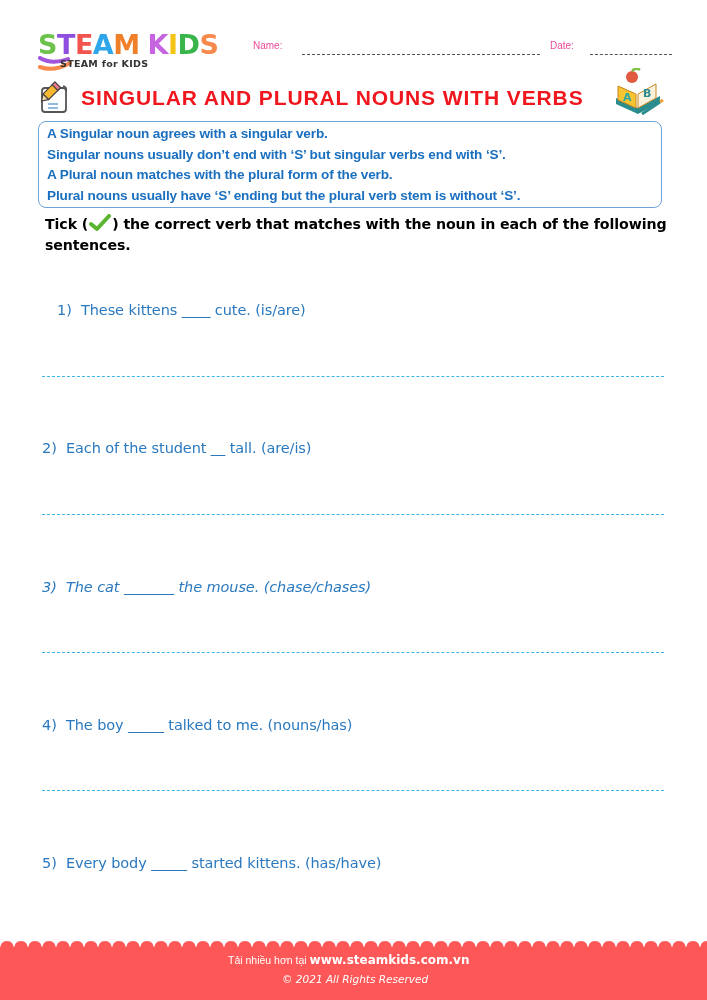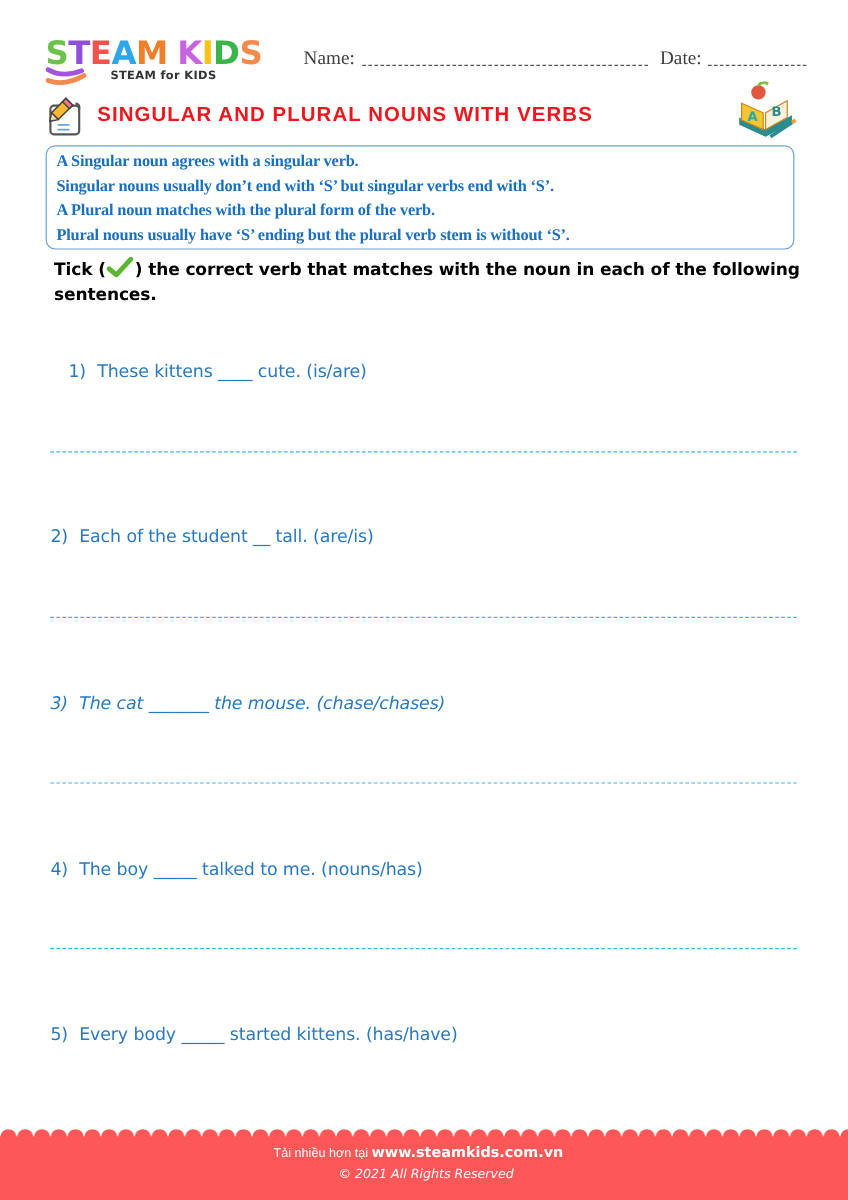--- a/index.html
+++ b/index.html
@@ -13,50 +13,50 @@
     
     .logo { left: 38px; top: 30px; width: 200px; height: 40px; }
     .logo-word {
       position: absolute; left: 0; top: 0;
       font-family: "DejaVu Sans", sans-serif; font-weight: 900;
       font-size: 27px; letter-spacing: -0.5px; line-height: 30px;
       white-space: nowrap;
     }
     .logo-word span { font-weight: bold; }
     .logo-sub {
-      position: absolute; left: 54px; top: 28px;
+      position: absolute; left: 22px; top: 28px;
       font-family: "DejaVu Sans", sans-serif; font-weight: bold;
       font-size: 9.5px; color: #333; letter-spacing: 0.3px; white-space: nowrap; text-align: center;
     }
     .logo-swoosh { position: absolute; left: 0; top: 26px; }
 
     
     .field-label {
-      font-family: Liberation Serif, serif; font-size: 16px; color: #404040;
+      font-family: Liberation Sans, sans-serif; font-size: 10px; color: #ec4899;
       white-space: nowrap;
     }
     .field-line {
       border-bottom: 1px dashed #555; height: 0;
     }
 
     
     .title {
       left: 81px; top: 86px;
       font-family: "Liberation Sans", sans-serif; font-weight: bold;
-      font-size: 17px; color: #f0161e; letter-spacing: 0.9px; white-space: nowrap;
+      font-size: 21px; color: #f0161e; letter-spacing: 0.9px; white-space: nowrap;
     }
 
     
     .rules-box {
       left: 38px; top: 121px; width: 624px; height: 87px;
       border: 1px solid #6da3d6; border-radius: 8px; box-sizing: border-box;
       padding: 2px 0 0 8px;
     }
     .rule-line {
-      font-family: Liberation Serif, serif; font-weight: bold;
+      font-family: Liberation Sans, sans-serif; font-weight: bold;
       font-size: 13.6px; color: #1b6fbf; line-height: 20.5px; white-space: nowrap;
       letter-spacing: -0.15px;
     }
 
     .instructions {
       left: 45px; top: 214px; width: 640px;
       font-family: "DejaVu Sans", sans-serif; font-weight: bold;
       font-size: 14.2px; color: #000000; line-height: 21px;
       letter-spacing: -0.1px;
     }

